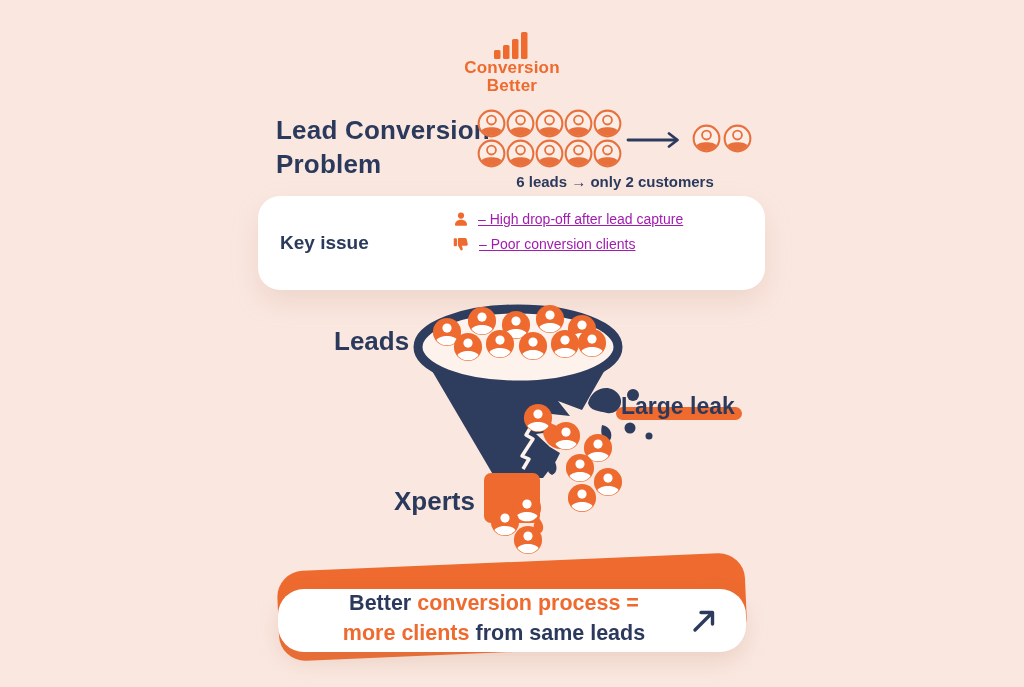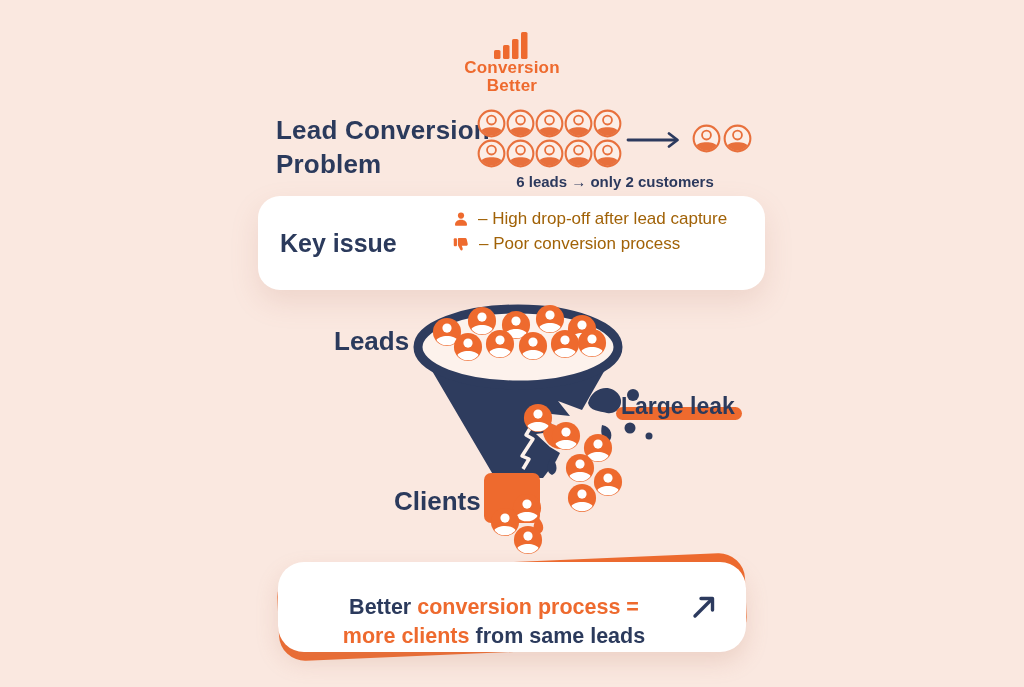--- a/index.html
+++ b/index.html
@@ -17,41 +17,41 @@
   .leads-grid { left:477px; top:109px; display:grid; grid-template-columns:repeat(5,29px); grid-auto-rows:30px; }
   .pic { width:29px; height:29px; display:block; }
   .big-arrow { left:626px; top:131px; }
   .customers { left:692px; top:124px; display:flex; gap:2px; }
   .hero-caption { left:497px; top:173px; width:236px; text-align:center; font-size:15px; font-weight:700; color:#2c3a5e; }
 
   
   .key-card { left:258px; top:196px; width:507px; height:94px; background:#ffffff; border-radius:22px;
               box-shadow:0 12px 28px rgba(190,130,110,.18); }
   .key-title { position:absolute; left:22px; top:50%; transform:translateY(-50%);
-               font-size:25px; font-weight:700; color:#2b3a5c; }
+               font-size:19px; font-weight:700; color:#2b3a5c; }
   .key-list { position:absolute; left:195px; top:13px; display:flex; flex-direction:column; gap:5px; }
   .key-row { display:flex; align-items:center; gap:9px; height:20px; }
   .key-row svg { flex:0 0 auto; }
-  .key-text { font-size:17px; font-weight:500; color:#a16207; white-space:nowrap; }
+  .key-text { font-size:14px; font-weight:500; color:#a21caf; white-space:nowrap;text-decoration:underline; }
 
   
   .funnel-svg { left:330px; top:295px; }
   .lbl { font-size:26px; font-weight:700; color:#2b3a5c; }
   .leads-lbl { left:334px; top:326px; }
   .clients-lbl { left:394px; top:486px; }
   .leak-lbl { left:621px; top:393px; font-size:23px; font-weight:700; color:#2b3a5c; }
   .leak-lbl .txt { position:relative; z-index:1; }
   .leak-bar { position:absolute; left:-5px; right:-7px; bottom:0; height:13px; background:#ee6a2e; border-radius:7px; z-index:0; }
 
   
   .solution { left:278px; top:562px; width:468px; height:90px; }
   .solution-back { position:absolute; inset:0; background:#ee6a2e; border-radius:26px; transform:rotate(-2.4deg); }
   .solution-card { position:absolute; inset:0; background:#ffffff; border-radius:26px;
                    box-shadow:0 10px 22px rgba(190,130,110,.22);
-                   display:flex; align-items:flex-end; justify-content:center; }
+                   display:flex; align-items:flex-start; justify-content:center;margin-top:27px; }
   .solution-text { text-align:center; font-size:21.5px; font-weight:700; line-height:1.38; padding-right:36px; }
   .c-navy { color:#2b3a5c; } .c-orange { color:#ee6a2e; }
   .solution-arrow { position:absolute; right:28px; top:50%; transform:translateY(-50%); }
 </style>
 </head>
 <body>
 
 <svg width="0" height="0" style="position:absolute" aria-hidden="true">
   <defs>
     <clipPath id="clip-out">
@@ -150,21 +150,21 @@
           <circle cx="8" cy="4.6" r="3.1" fill="#ee6a2e"></circle>
           <path d="M8,8.8 c-3.8,0 -6,2.3 -6,5 c0,.7 .5,1 1,1 h10 c.5,0 1,-.3 1,-1 c0,-2.7 -2.2,-5 -6,-5 z" fill="#ee6a2e"></path>
         </svg>
         <span class="key-text">– High drop-off after lead capture</span>
       </div>
       <div class="key-row">
         <svg width="17" height="17" viewBox="0 0 18 18">
           <rect x="0.8" y="2.4" width="3.4" height="8.4" rx="1" fill="#ee6a2e"></rect>
           <path d="M5.2,9.8 l2.6,4.8 c.5,1 2.1,.9 2.4,-.2 c.2,-.6 .1,-1.2 -.1,-1.8 l-.8,-2.2 h4.4 c1.4,0 2.2,-1 1.9,-2.3 l-1,-4.3 c-.3,-1.1 -1.1,-1.6 -2.2,-1.6 h-6.1 c-.6,0 -1.1,.4 -1.1,1 z" fill="#ee6a2e"></path>
         </svg>
-        <span class="key-text">– Poor conversion process</span>
+        <span class="key-text">– Poor conversion clients</span>
       </div>
     </div>
   </div>
 
   <svg class="abs funnel-svg" width="440" height="275" viewBox="0 0 440 275">
 
     <path d="M88,52 A100,38 0 0 0 288,52
              L252,115 L228,106 L240,121 L212,118 L228,136 L206,139 L220,152 L230,158 L226,166 L213,183
              L165,183 Z" fill="#2e3c5e"></path>
 
@@ -204,21 +204,21 @@
     <use href="#person-solid" x="235" y="158" width="30" height="30"></use>
     <use href="#person-solid" x="263" y="172" width="30" height="30"></use>
     <use href="#person-solid" x="237" y="188" width="30" height="30"></use>
 
     <use href="#person-solid" x="182" y="198" width="30" height="30"></use>
     <use href="#person-solid" x="160" y="212" width="30" height="30"></use>
     <use href="#person-solid" x="183" y="230" width="30" height="30"></use>
   </svg>
 
   <div class="abs lbl leads-lbl">Leads</div>
-  <div class="abs lbl clients-lbl">Clients</div>
+  <div class="abs lbl clients-lbl">Xperts</div>
 
   <div class="abs leak-lbl">
     <div class="leak-bar"></div>
     <span class="txt">Large leak</span>
   </div>
 
   <div class="abs solution">
     <div class="solution-back"></div>
     <div class="solution-card">
       <div class="solution-text">

